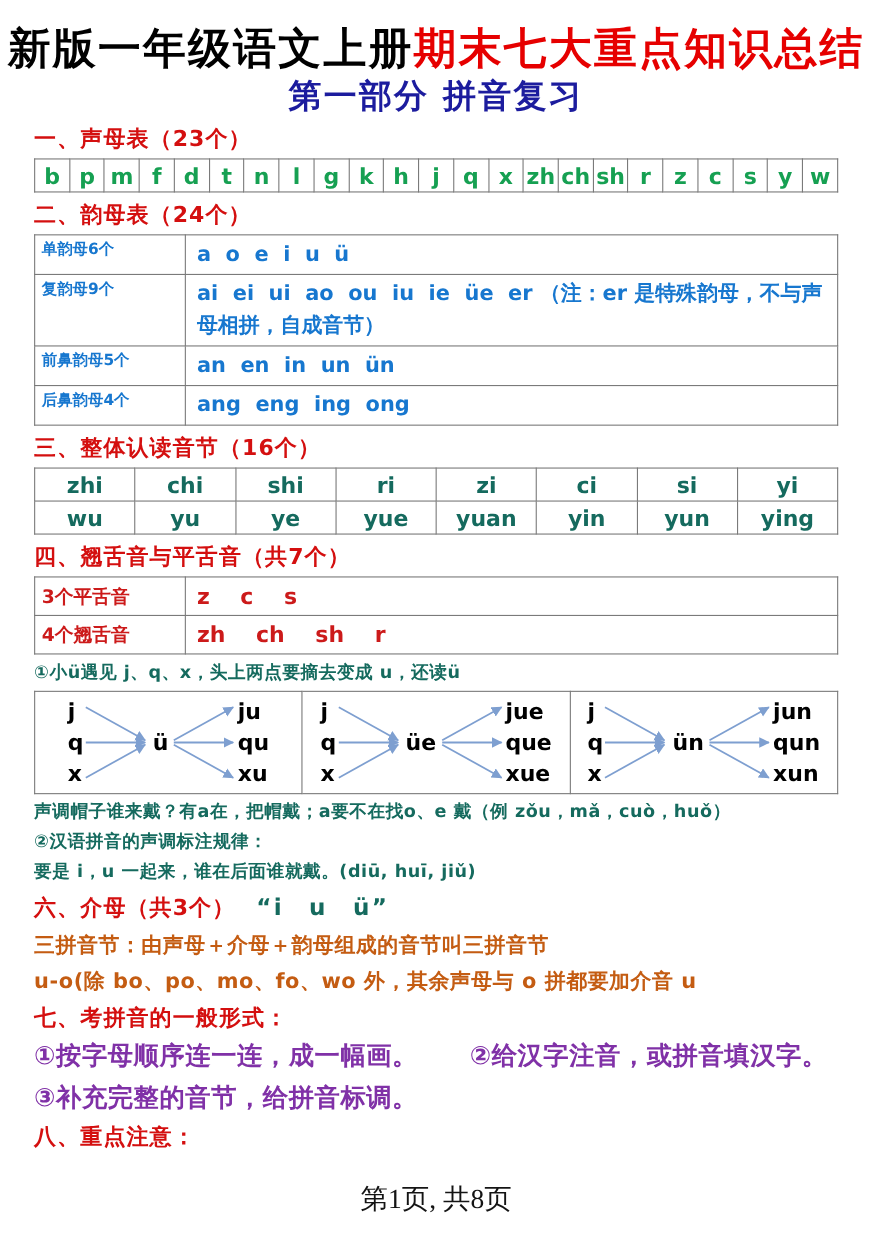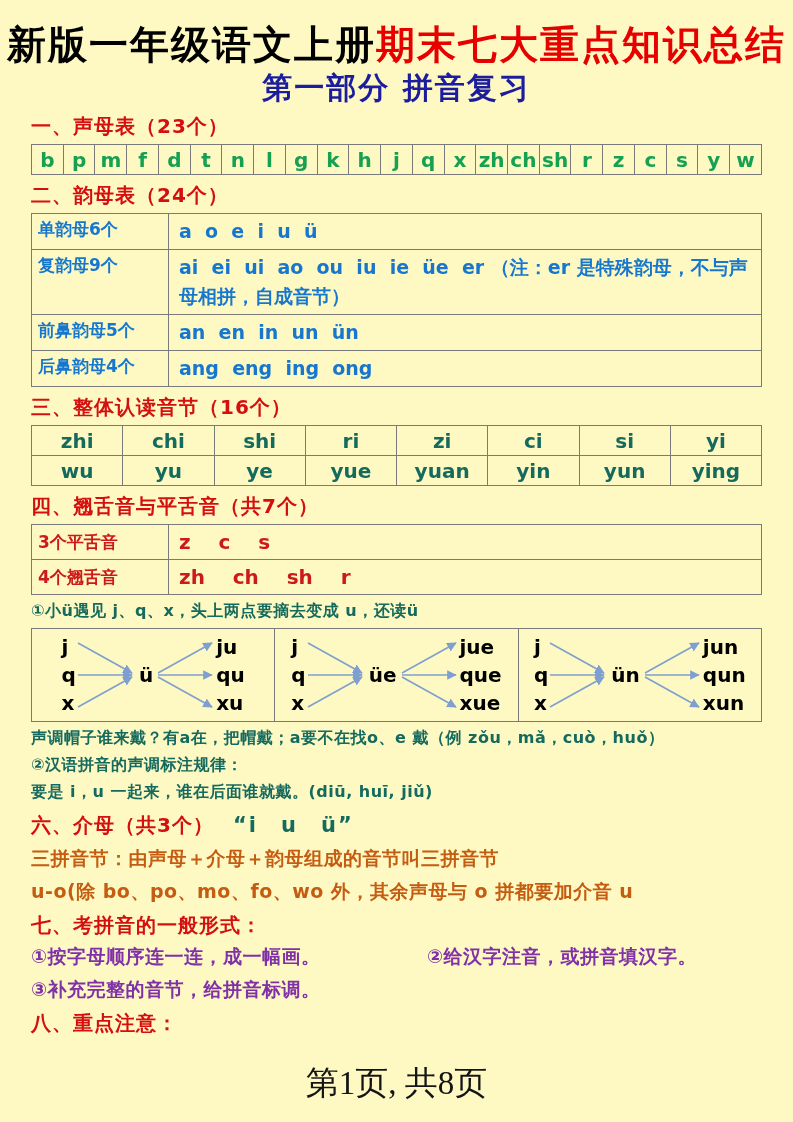--- a/index.html
+++ b/index.html
@@ -1,32 +1,32 @@
 <!DOCTYPE html>
 <html><head>
 <meta charset="utf-8">
 <style>
   html,body{margin:0;padding:0;background:#e8e8e8;}
-  .page{width:793px;height:1122px;background:#fef9c3;position:relative;overflow:hidden;
+  .page{width:793px;height:1122px;background:#ffffff;position:relative;overflow:hidden;
         font-family:"DejaVu Sans",sans-serif;margin:0 auto;}
   .content{padding:0 31px;}
   
   .title-line{text-align:center;font-size:39px;font-weight:bold;margin:0;padding-top:22px;
               line-height:1.2;letter-spacing:2px;white-space:nowrap;}
   .title-black{color:#000000;}
   .title-red{color:#e60000;}
   .subtitle{text-align:center;font-size:30px;font-weight:bold;color:#1c1c9e;margin:0;
             line-height:1.25;letter-spacing:2px;}
   
   .h-red{font-size:20px;font-weight:bold;color:#d40f0f;margin:7px 0 4px 0;letter-spacing:1px;}
   
   table{border-collapse:collapse;width:100%;table-layout:fixed;}
   td{border:1.6px solid #7a7a7a;padding:0;}
   .t1 td{height:29px;text-align:center;font-size:20px;font-weight:bold;color:#16a052;}
-  .t2 .lbl{width:128px;font-size:17px;font-weight:bold;color:#1777cf;padding:4px 2px 4px 6px;
+  .t2 .lbl{width:128px;font-size:14px;font-weight:bold;color:#1777cf;padding:4px 2px 4px 6px;
            vertical-align:top;}
   .t2 .val{font-size:19px;font-weight:bold;color:#1777cf;padding:3px 6px 3px 10px;
            white-space:pre-wrap;line-height:29px;vertical-align:top;}
   .t3 td{height:29px;text-align:center;font-size:20px;font-weight:bold;color:#156a5e;}
   .t4 .lbl{width:128px;font-size:17px;font-weight:bold;color:#cc1a1a;padding:5px 2px 5px 6px;}
   .t4 .val{font-size:20px;font-weight:bold;color:#cc1a1a;padding:5px 6px 5px 10px;
            white-space:pre-wrap;}
   .t5 td{height:92px;}
   
   .dcell{display:flex;align-items:center;justify-content:center;height:92px;}
@@ -35,24 +35,24 @@
   .dcol span{display:block;}
   .dcenter{font-size:20px;font-weight:bold;color:#000;margin:0 1px;}
   .arrows{width:62px;height:84px;flex:0 0 auto;}
   
   .note-teal{color:#156a5e;font-weight:bold;font-size:16px;margin:6px 0;letter-spacing:0.5px;}
   .note-orange{color:#c45c12;font-weight:bold;font-size:19px;margin:7px 0;letter-spacing:0.5px;}
   .h6-line{margin:8px 0 4px 0;}
   .h6-line .h-red{display:inline;margin:0;}
   .h6-quote{color:#156a5e;font-weight:bold;font-size:21px;margin-left:14px;letter-spacing:2px;}
   .items-grid{display:grid;grid-template-columns:396px 1fr;row-gap:7px;
-              color:#8031a7;font-weight:bold;font-size:19px;margin:5px 0 2px 0;letter-spacing:0.5px;}
+              color:#8031a7;font-weight:bold;font-size:23px;margin:5px 0 2px 0;letter-spacing:0.5px;}
   
   .footer{position:absolute;left:0;bottom:16px;width:100%;text-align:center;
-          font-family:"Liberation Serif","DejaVu Serif",serif;font-size:33px;color:#141414;}
+          font-family:"Liberation Serif","DejaVu Serif",serif;font-size:25px;color:#141414;}
   .hidden-defs{position:absolute;width:0;height:0;}
 </style>
 </head>
 <body>
 
 <svg class="hidden-defs" aria-hidden="true">
   <defs>
     <marker id="ah" markerWidth="7" markerHeight="7" refX="5.5" refY="3" orient="auto">
       <path d="M0,0 L6,3 L0,6 Z" fill="#7e9fd0"></path>
     </marker>

